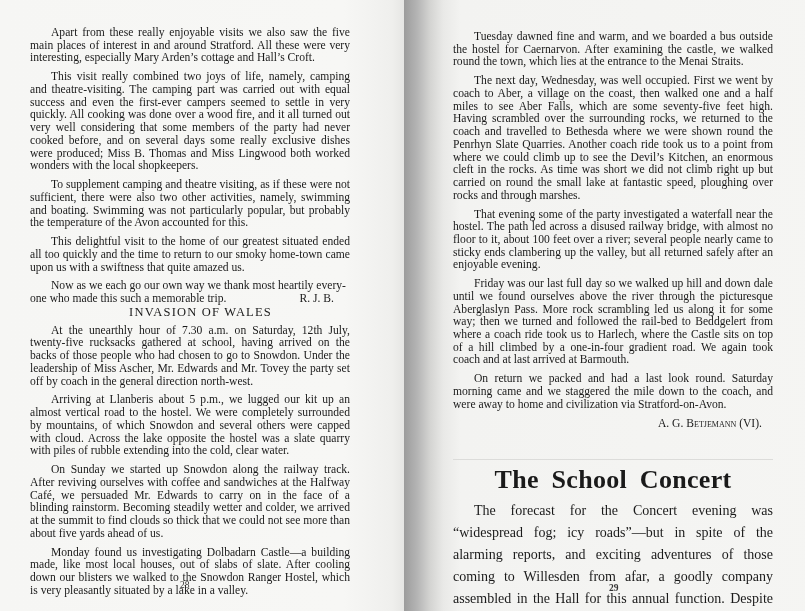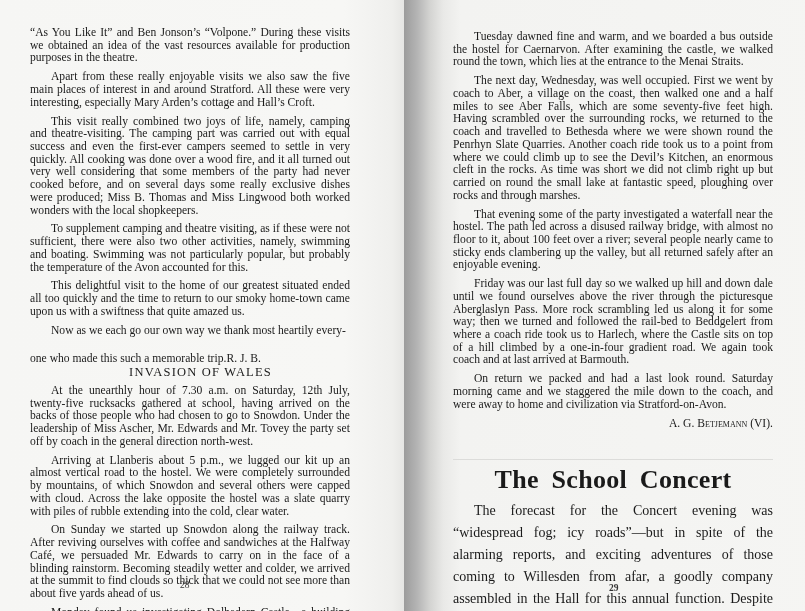--- a/index.html
+++ b/index.html
@@ -7,42 +7,41 @@
          font-family:"Liberation Serif","DejaVu Serif",serif; color:#1a1a1a; }
   .page { position:absolute; top:0; height:611px; }
   .page-left { left:0; width:404px; background:linear-gradient(90deg,#f6f6f4 0%,#f7f7f5 85%,#efefed 97%,#e6e6e4 100%); }
   .page-right { left:404px; width:436px;
     background:linear-gradient(90deg,#9c9c9c 0%,#b4b4b4 3%,#d4d4d2 6%,#e9e9e7 9%,#f3f3f1 13%,#f5f5f3 100%); }
   .col { position:absolute; width:320px; font-size:11.6px; line-height:12.7px; text-align:justify; }
   .col p { margin:0 0 6.2px 0; text-indent:21px; }
   .col p.noindent { text-indent:0; }
   .left-col { left:30px; top:27px; }
   .right-col { left:49px; top:31px; }
-  .sig-line { display:flex; }
+  .sig-line { display:flex; justify-content:space-between; }
   .heading-sm { text-align:center; font-size:12.5px; letter-spacing:1.2px; margin:14px 0 3px 0; text-indent:0; }
-  .signature { text-align:right; margin:6px 0 0 0; font-size:11.6px; }
+  .signature { text-align:right; margin:6px 11px 0 0; font-size:11.6px; }
   .smallcaps { font-variant:small-caps; }
   .rule { position:absolute; left:49px; width:320px; top:459px; height:1px; background:#dcdcda; }
   .heading-lg { position:absolute; left:49px; width:320px; top:465px; text-align:center;
     font-family:"Liberation Serif","DejaVu Serif",serif; font-weight:bold; font-size:26px; letter-spacing:0.3px; word-spacing:6px; }
   .concert { position:absolute; left:49px; width:320px; top:500px; font-size:14px; line-height:22px; text-align:justify; }
   .concert p { margin:0; text-indent:21px; }
   .pagenum { position:absolute; font-size:9.5px; color:#333; }
 </style>
 </head>
 <body>
 
 <div class="page page-left">
   <div class="col left-col">
-    <p class="noindent">“As You Like It” and Ben Jonson’s “Volpone.” During these visits we obtained an idea of the vast resources available for production purposes in the theatre.</p>
     <p>Apart from these really enjoyable visits we also saw the five main places of interest in and around Stratford. All these were very interesting, especially Mary Arden’s cottage and Hall’s Croft.</p>
     <p>This visit really combined two joys of life, namely, camping and theatre-visiting. The camping part was carried out with equal success and even the first-ever campers seemed to settle in very quickly. All cooking was done over a wood fire, and it all turned out very well considering that some members of the party had never cooked before, and on several days some really exclusive dishes were produced; Miss B. Thomas and Miss Lingwood both worked wonders with the local shopkeepers.</p>
     <p>To supplement camping and theatre visiting, as if these were not sufficient, there were also two other activities, namely, swimming and boating. Swimming was not particularly popular, but probably the temperature of the Avon accounted for this.</p>
     <p>This delightful visit to the home of our greatest situated ended all too quickly and the time to return to our smoky home-town came upon us with a swiftness that quite amazed us.</p>
-    <p style="margin-bottom:16px;">
+    <p style="margin-bottom:0;">
       <span>Now as we each go our own way we thank most heartily every-</span>
     </p>
     <div class="sig-line">
       <span>one who made this such a memorable trip.</span>
       <span style="margin-right:16px;">R. J. B.</span>
     </div>
     <p class="heading-sm">INVASION OF WALES</p>
     <p>At the unearthly hour of 7.30 a.m. on Saturday, 12th July, twenty-five rucksacks gathered at school, having arrived on the backs of those people who had chosen to go to Snowdon. Under the leadership of Miss Ascher, Mr. Edwards and Mr. Tovey the party set off by coach in the general direction north-west.</p>
     <p>Arriving at Llanberis about 5 p.m., we lugged our kit up an almost vertical road to the hostel. We were completely surrounded by mountains, of which Snowdon and several others were capped with cloud. Across the lake opposite the hostel was a slate quarry with piles of rubble extending into the cold, clear water.</p>
     <p>On Sunday we started up Snowdon along the railway track. After reviving ourselves with coffee and sandwiches at the Halfway Café, we persuaded Mr. Edwards to carry on in the face of a blinding rainstorm. Becoming steadily wetter and colder, we arrived at the summit to find clouds so thick that we could not see more than about five yards ahead of us.</p>

